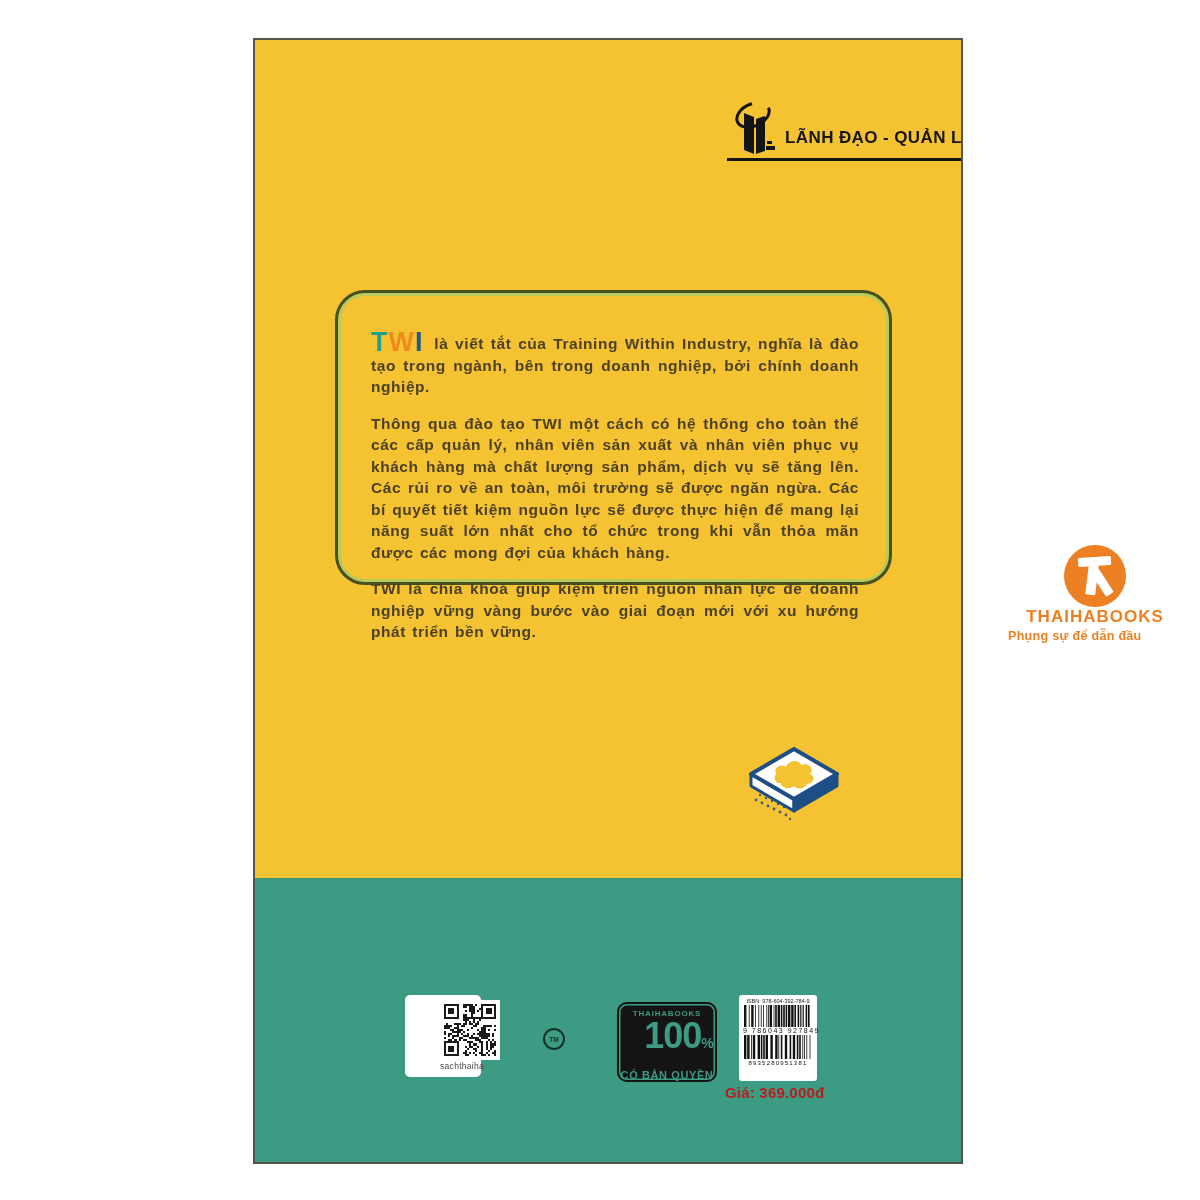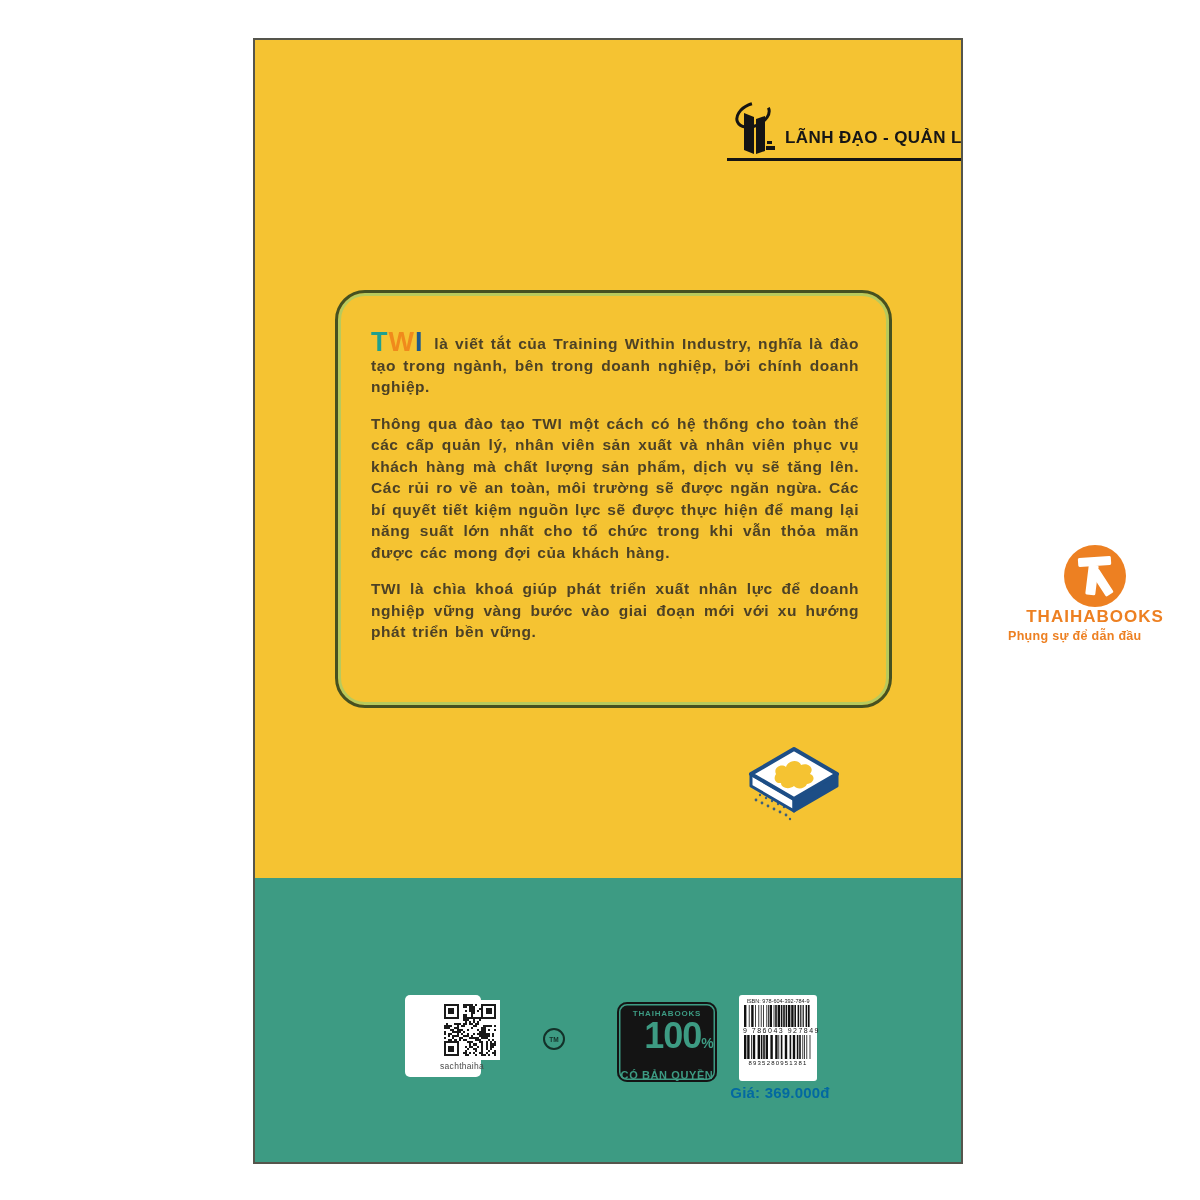--- a/index.html
+++ b/index.html
@@ -17,21 +17,21 @@
   .cover-green{position:absolute;left:0;top:838px;width:100%;height:288px;background:#3D9B83;}
   
   .cat-logo{position:absolute;left:472px;top:56px;width:54px;height:62px;}
   .cat-label{
     position:absolute;left:530px;top:88px;font-size:17px;font-weight:800;
     color:#161616;letter-spacing:.4px;white-space:nowrap;
   }
   .cat-underline{position:absolute;left:472px;top:118px;width:236px;height:3px;background:#141414;}
   
   .blurb-box{
-    position:absolute;left:80px;top:250px;width:557px;height:418px;box-sizing:border-box;
+    position:absolute;left:80px;top:250px;width:557px;height:295px;box-sizing:border-box;
     border:3px solid #465020;border-radius:30px;
     box-shadow:inset 0 0 0 3px #b8ca5c;
     padding:40px 30px 0 33px;
   }
   .para{
     margin:0 0 15px 0;font-size:15.5px;line-height:21.5px;font-weight:700;
     color:#4c4126;text-align:justify;letter-spacing:.55px;word-spacing:1.5px;
   }
   .twi{font-weight:800;font-size:27px;letter-spacing:1px;line-height:0;vertical-align:-2px;margin-right:4px;}
   .twi .t{color:#1FA08F;} .twi .w{color:#F08A1C;} .twi .i{color:#1E5A8C;}
@@ -61,22 +61,22 @@
   .bc-label{
     position:absolute;left:484px;top:955px;width:78px;height:86px;background:#fff;border-radius:3px;
     box-sizing:border-box;padding:3px 4px 0 4px;text-align:center;
   }
   .isbn{font-size:6px;color:#222;white-space:nowrap;transform:scaleX(.92);transform-origin:center;}
   .bc{width:70px;height:22px;display:block;margin:1px auto 0 auto;}
   .bc2{height:24px;}
   .bc-digits{font-size:7px;color:#111;letter-spacing:1.5px;white-space:nowrap;line-height:7px;}
   .bc-digits2{font-size:6px;color:#111;letter-spacing:1.2px;white-space:nowrap;line-height:6px;margin-top:1px;}
   .price{
-    position:absolute;left:470px;top:1044px;width:110px;text-align:center;
-    font-size:15px;font-weight:800;color:#0369a1;letter-spacing:.2px;
+    position:absolute;left:470px;top:1044px;width:110px;text-align:left;
+    font-size:15px;font-weight:800;color:#b91c1c;letter-spacing:.2px;
   }
   
   .wm-circle{position:absolute;left:1064px;top:545px;width:62px;height:62px;border-radius:50%;background:#ED8022;}
   .wm-circle svg{width:62px;height:62px;display:block;}
   .wm-brand{
     position:absolute;left:1008px;top:607px;width:174px;text-align:center;
     font-size:17px;font-weight:900;color:#ED8022;letter-spacing:1px;
   }
   .wm-tagline{
     position:absolute;left:1008px;top:629px;width:174px;text-align:left;
@@ -99,21 +99,21 @@
       <polygon points="29,23 38,20 38,55 29,58" fill="#141414"></polygon>
       <rect x="39" y="50" width="9" height="4" fill="#141414"></rect>
       <rect x="40" y="45" width="5" height="3" fill="#141414"></rect>
     </svg>
     <div class="cat-label">LÃNH ĐẠO - QUẢN LÝ</div>
     <div class="cat-underline"></div>
 
     <div class="blurb-box">
       <p class="para"><span class="twi"><span class="t">T</span><span class="w">W</span><span class="i">I</span></span><span> là viết tắt của Training Within Industry, nghĩa là đào tạo trong ngành, bên trong doanh nghiệp, bởi chính doanh nghiệp.</span></p>
       <p class="para">Thông qua đào tạo TWI một cách có hệ thống cho toàn thể các cấp quản lý, nhân viên sản xuất và nhân viên phục vụ khách hàng mà chất lượng sản phẩm, dịch vụ sẽ tăng lên. Các rủi ro về an toàn, môi trường sẽ được ngăn ngừa. Các bí quyết tiết kiệm nguồn lực sẽ được thực hiện để mang lại năng suất lớn nhất cho tổ chức trong khi vẫn thỏa mãn được các mong đợi của khách hàng.</p>
-      <p class="para">TWI là chìa khoá giúp phát triển xuất nhân lực để doanh nghiệp vững vàng bước vào giai đoạn mới với xu hướng phát triển bền vững.</p>
+      <p class="para">TWI là chìa khoá giúp kiệm triển nguồn nhân lực để doanh nghiệp vững vàng bước vào giai đoạn mới với xu hướng phát triển bền vững.</p>
     </div>
 
     <svg class="stamp" viewBox="0 0 104 92">
       <g fill="#1D4E86" opacity="0.85">
         <circle cx="14" cy="60" r="1.4"></circle>
           <circle cx="20" cy="63" r="1.4"></circle>
           <circle cx="26" cy="66" r="1.4"></circle>
         <circle cx="32" cy="69" r="1.4"></circle>
           <circle cx="38" cy="72" r="1.4"></circle>
           <circle cx="44" cy="75" r="1.4"></circle>

